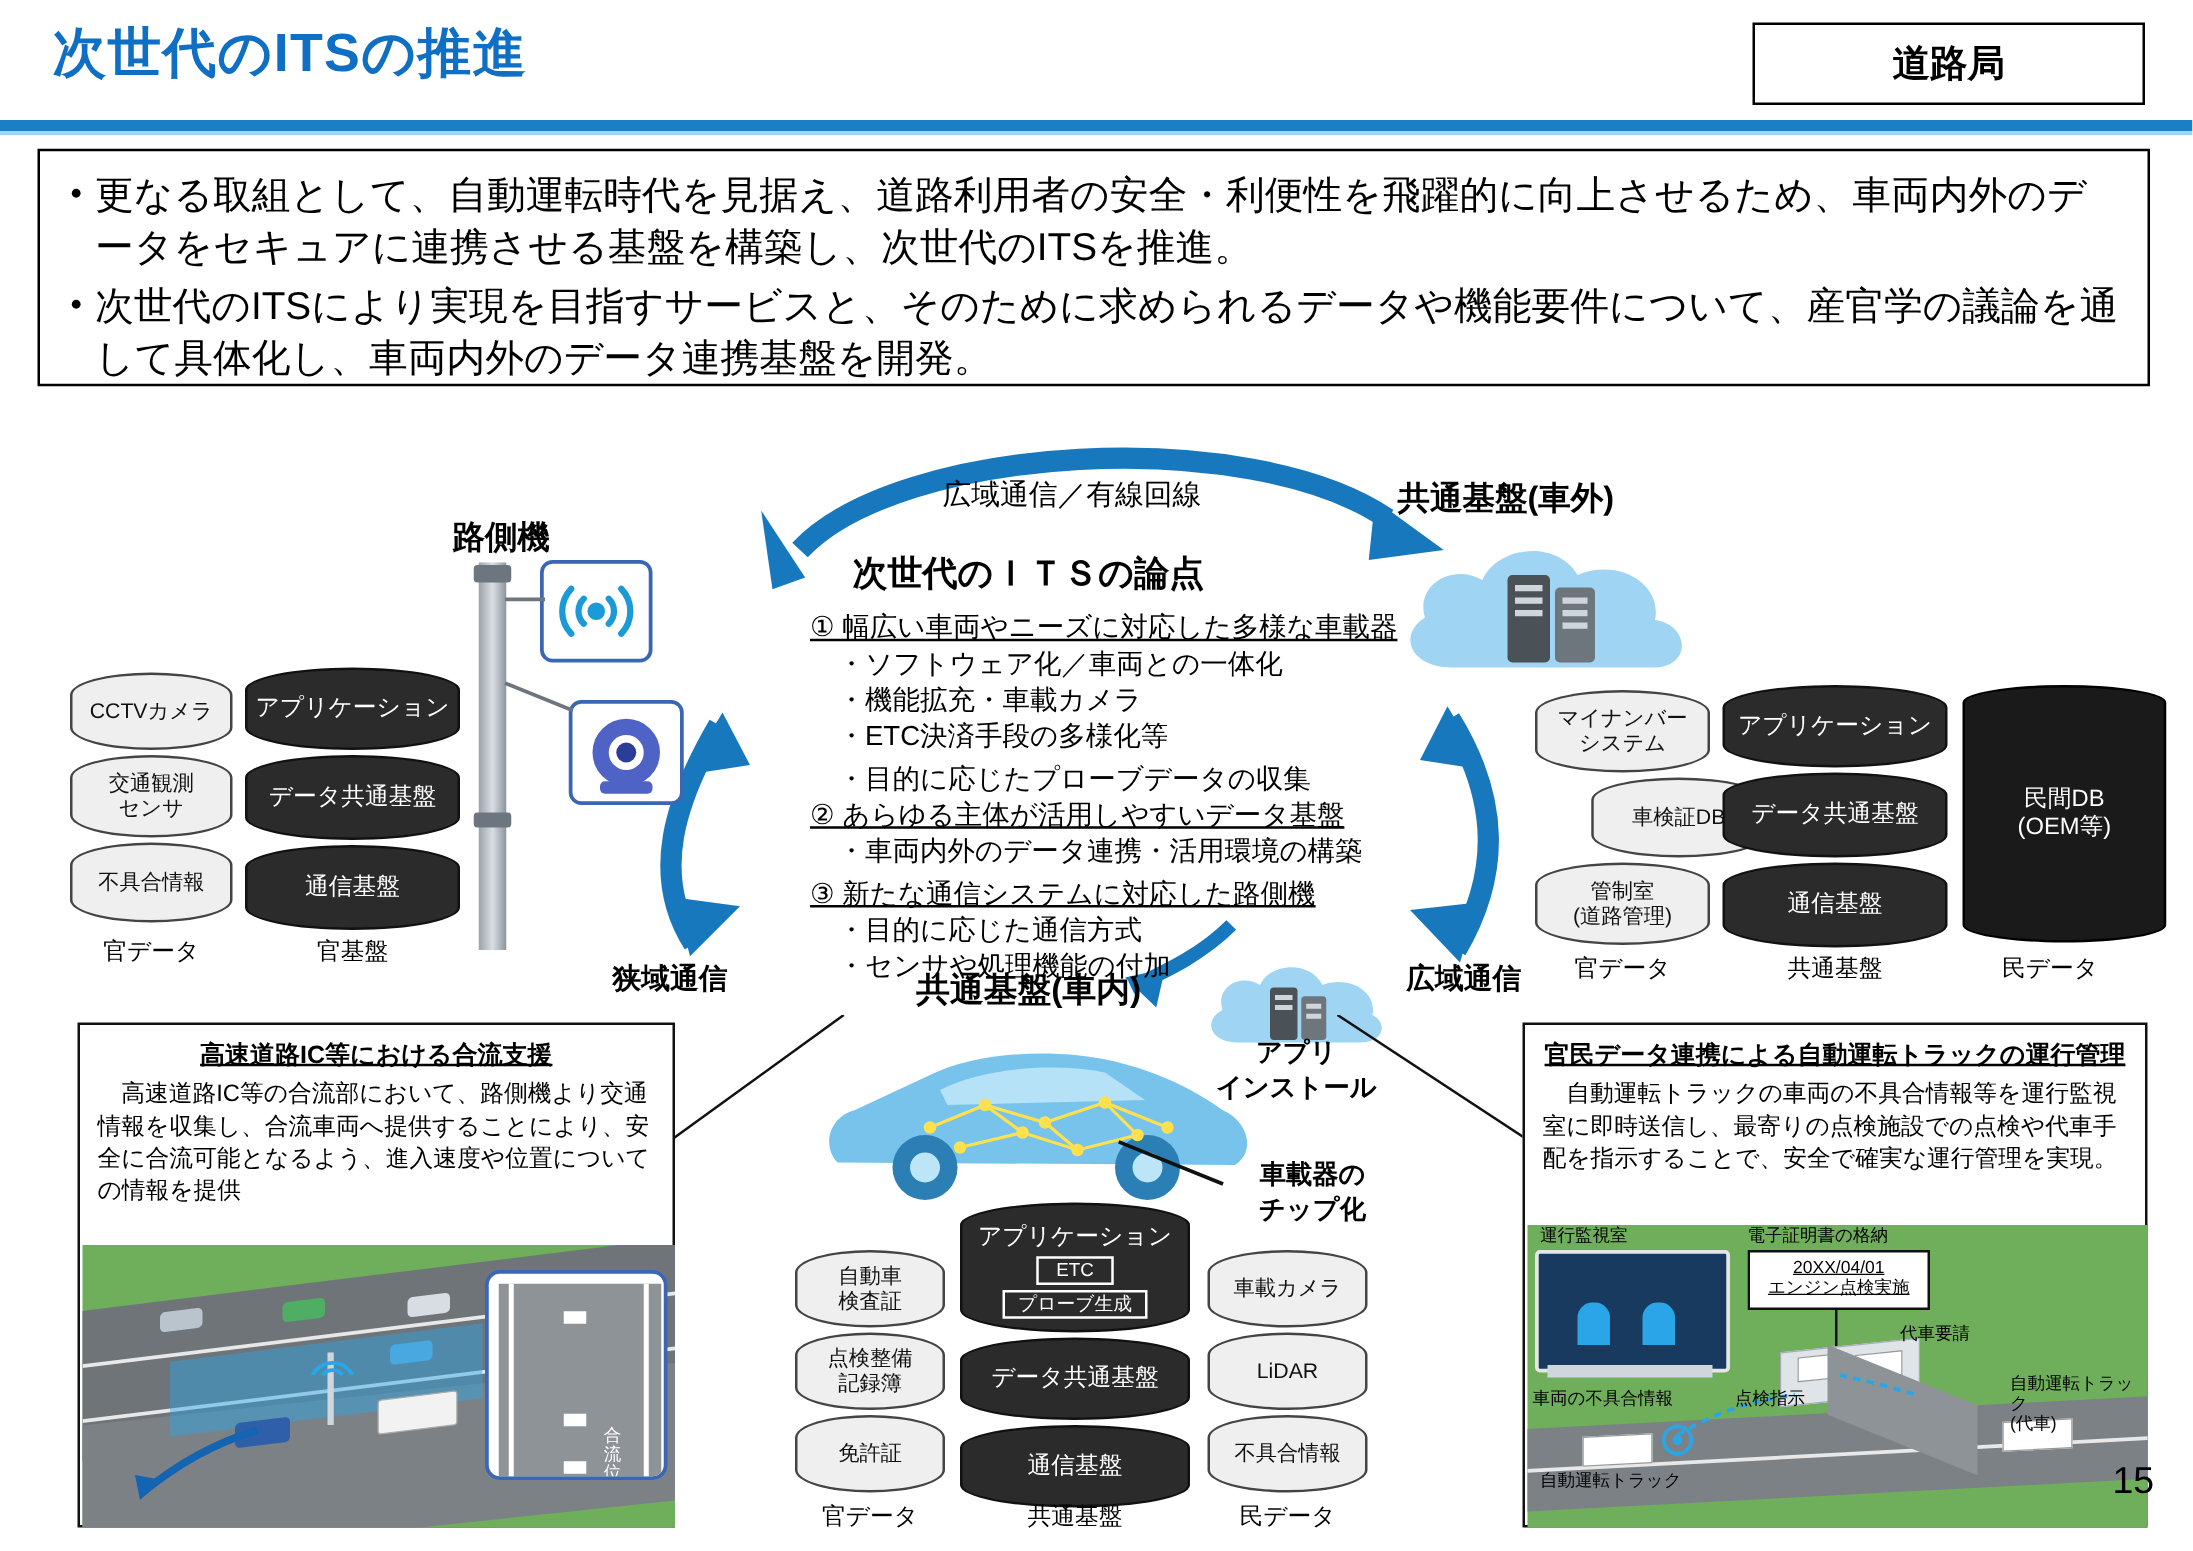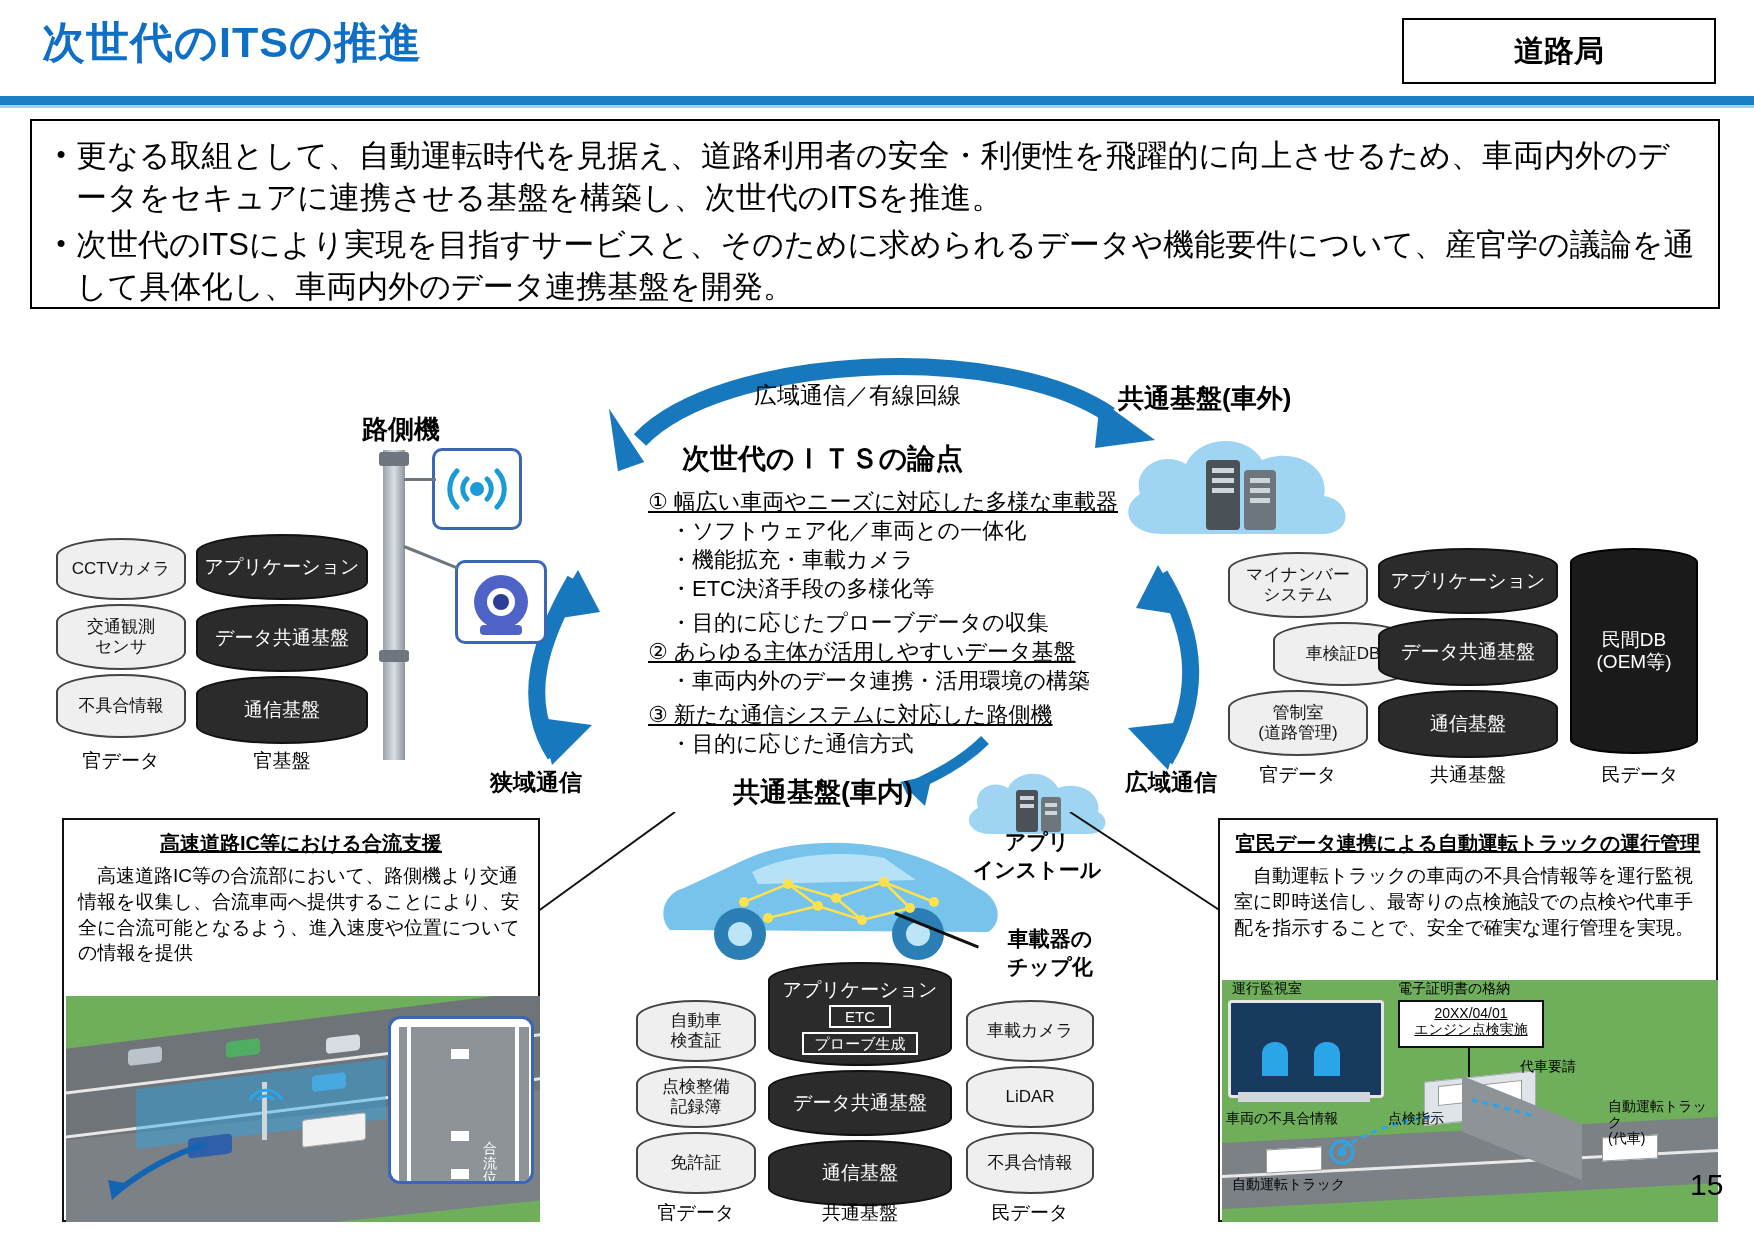--- a/index.html
+++ b/index.html
@@ -202,20 +202,21 @@
 
 <div class="abs" style="left:648px;top:608px;">
   <div class="ronten-line" style="padding-left:22px;">・目的に応じたプローブデータの収集</div>
   <div class="ronten-line ronten-head">② あらゆる主体が活用しやすいデータ基盤</div>
   <div class="ronten-line" style="padding-left:22px;">・車両内外のデータ連携・活用環境の構築</div>
 </div>
 
 <div class="abs" style="left:648px;top:700px;">
   <div class="ronten-line ronten-head">③ 新たな通信システムに対応した路側機</div>
   <div class="ronten-line" style="padding-left:22px;">・目的に応じた通信方式</div>
+  <div class="ronten-line" style="padding-left:22px;">・センサや処理機能の付加</div>
 </div>
 
 <div class="abs lbl-b" style="left:1118px;top:381px;font-size:26px;">共通基盤(車外)</div>
 <svg class="abs" style="left:1110px;top:424px;" width="260" height="130" viewBox="0 0 260 130">
   <path d="M52 110 C 18 110, 8 84, 30 70 C 22 44, 52 26, 76 40 C 88 12, 136 8, 152 36
            C 186 22, 220 44, 214 72 C 242 76, 244 110, 212 110 Z" fill="#9fd4f2"></path>
   <rect x="96" y="36" width="34" height="70" rx="4" fill="#4a5258"></rect>
   <rect x="134" y="46" width="32" height="60" rx="4" fill="#6d767d"></rect>
   <g fill="#cfd6db">
     <rect x="102" y="44" width="22" height="5"></rect>
@@ -248,21 +249,21 @@
   </div>
   <div class="cyl cyl-dark" style="height:68px;font-size:19px;margin-top:4px;">
     <span>データ共通基盤</span>
   </div>
   <div class="cyl cyl-dark" style="height:68px;font-size:19px;margin-top:4px;">
     <span>通信基盤</span>
   </div>
 </div>
 <div class="abs cap" style="left:1378px;top:762px;width:180px;">共通基盤</div>
 
-<div class="stack" style="left:1570px;top:548px;width:128px;">
+<div class="stack" style="left:1570px;top:548px;width:163px;">
   <div class="cyl cyl-dark2" style="height:206px;font-size:19px;border-radius:50%/14px;white-space:pre-line;">
     <span>民間DB
 (OEM等)</span>
   </div>
 </div>
 <div class="abs cap" style="left:1570px;top:762px;width:140px;">民データ</div>
 
 <div class="abs lbl-b" style="left:733px;top:774px;font-size:27px;">共通基盤(車内)</div>
 
 <svg class="abs" style="left:960px;top:770px;" width="150" height="78" viewBox="0 0 150 78">

